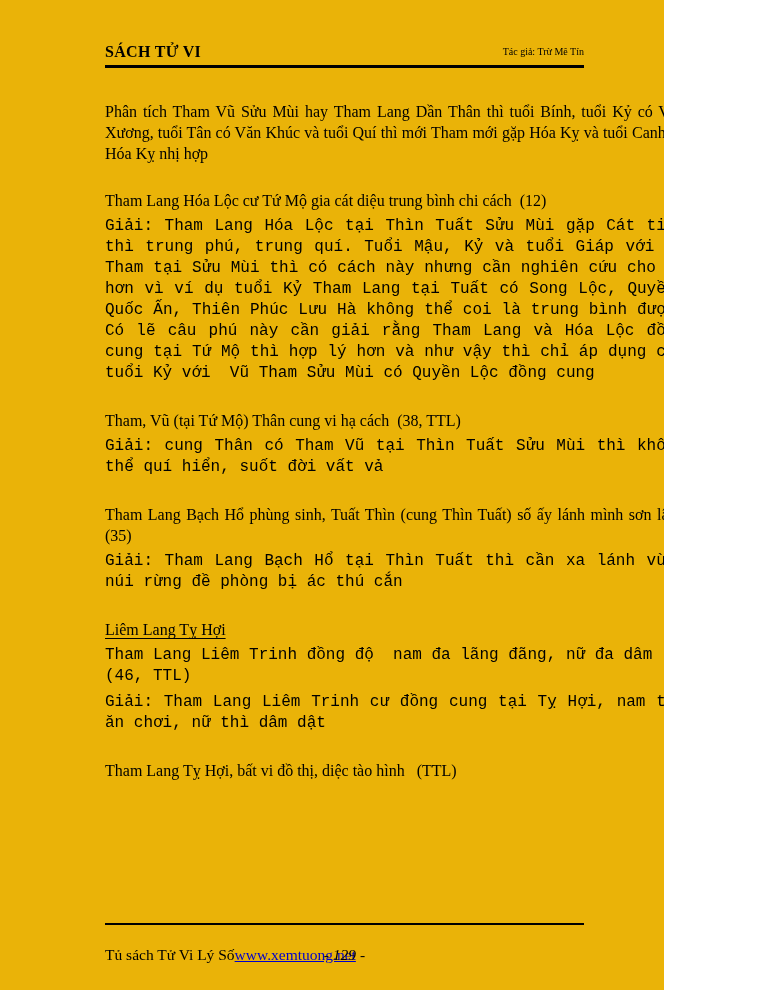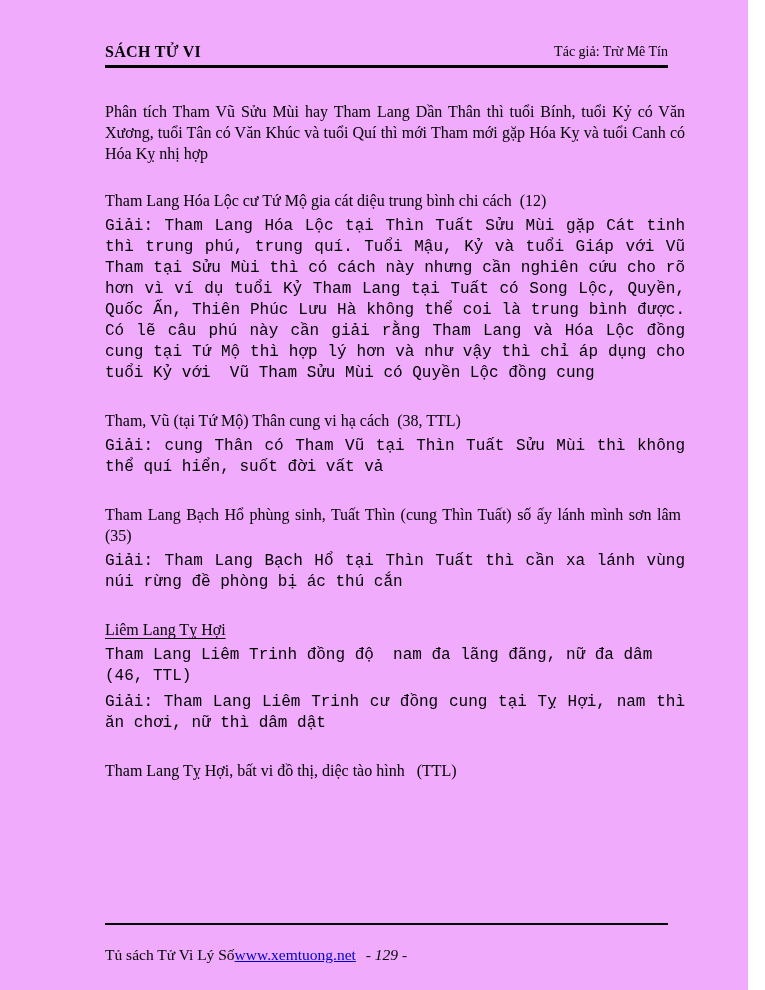--- a/index.html
+++ b/index.html
@@ -1,39 +1,39 @@
 <!DOCTYPE html>
 <html><head>
 <meta charset="utf-8">
 <style>
   html, body { margin: 0; padding: 0; background: #ffffff; }
   .page {
     position: relative;
-    width: 748px;
+    width: 664px;
     height: 990px;
-    background: #f0abfc;
+    background: #eab308;
     color: #000000;
     font-family: "Liberation Serif", "DejaVu Serif", serif;
     overflow: hidden;
   }
   .header {
     position: absolute;
     top: 42px;
     left: 105px;
     right: 80px;
     display: flex;
     justify-content: space-between;
     align-items: flex-end;
     border-bottom: 3px solid #000;
     padding-bottom: 4px;
     font-size: 16px;
     line-height: 19px;
   }
   .header .book-title { font-weight: bold; letter-spacing: 0.3px; }
-  .header .author { font-size: 14px; }
+  .header .author { font-size: 10px; }
   .body {
     position: absolute;
     top: 101px;
     left: 105px;
     width: 580px;
     font-size: 16px;
     line-height: 21px;
   }
   .body p { margin: 0; }
   .b-just { text-align: justify; }

